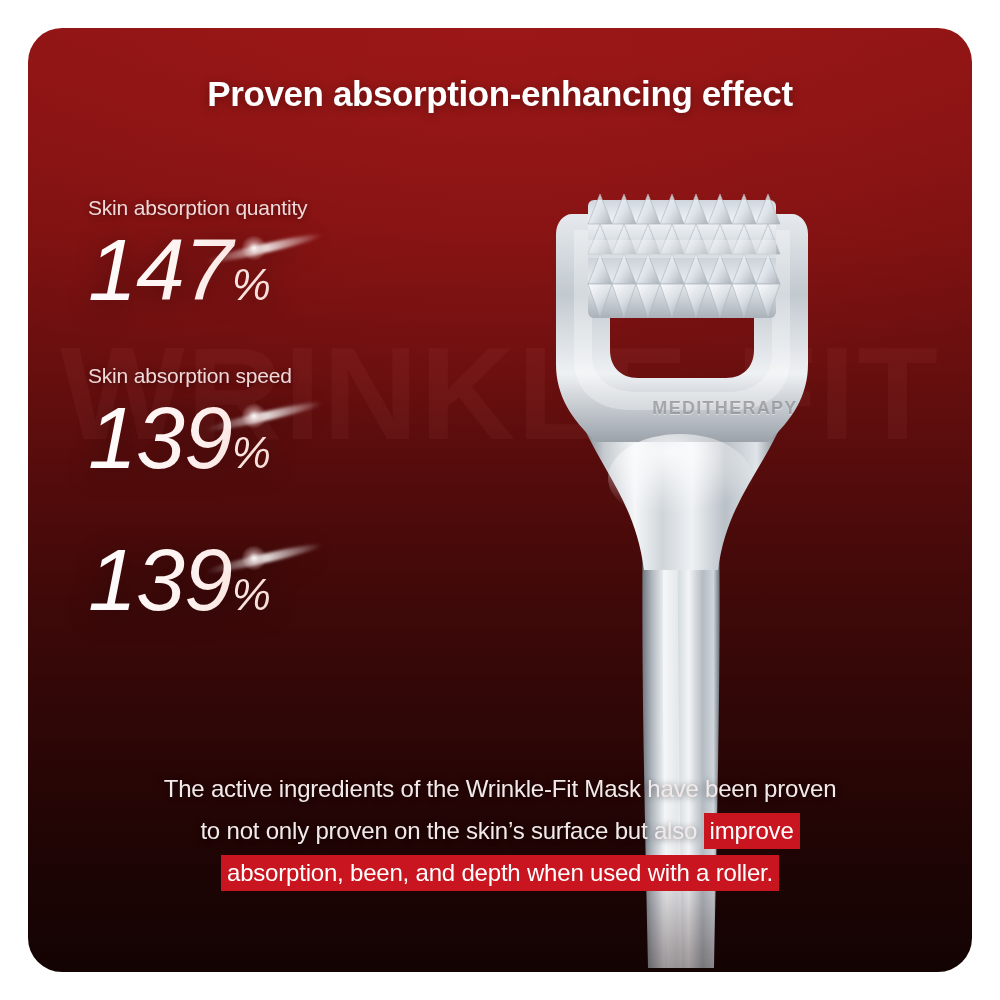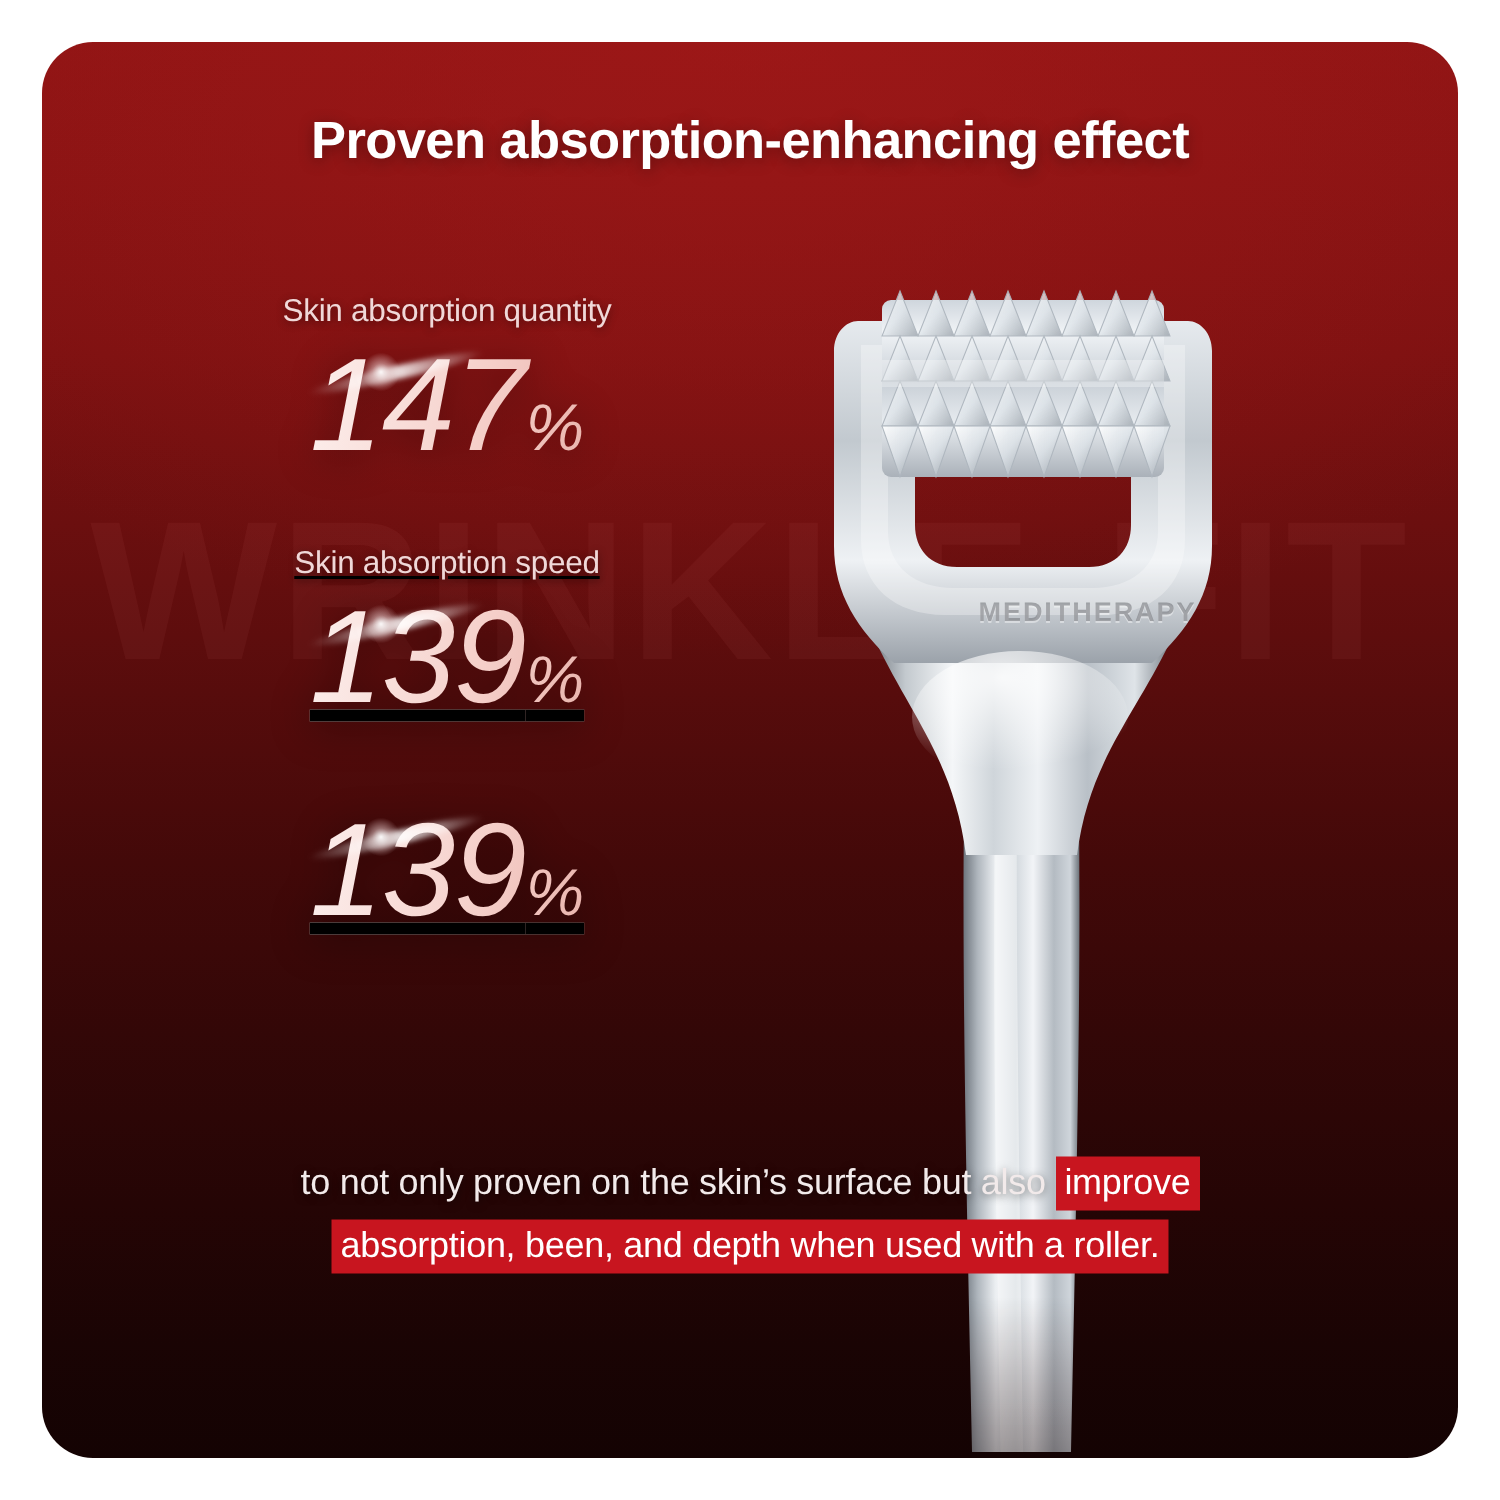--- a/index.html
+++ b/index.html
@@ -88,22 +88,22 @@
     text-shadow: 0 2px 10px rgba(0,0,0,0.35);
   }
 
   
   #stats {
     position: absolute;
     left: 60px;
     top: 168px;
     width: 420px;
   }
-  .stat { position: relative; text-align: center; }
-  .stat + .stat { margin-top: 47px; text-decoration: underline; }
+  .stat { position: relative; text-align: left; }
+  .stat + .stat { margin-top: 47px; }
 
   .stat-label {
     font-size: 21px;
     font-weight: 400;
     color: #f0d8d8;
     letter-spacing: -0.2px;
     text-shadow: 0 1px 6px rgba(0,0,0,0.45);
   }
 
   .stat-value {
@@ -344,17 +344,18 @@
     <div class="stat">
       <div class="stat-value">
         <span class="sparkle"></span>
         <span>139</span><span class="pct">%</span>
       </div>
     </div>
 
   </div>
 
   <div id="caption">
+    <span class="line">The active ingredients of the Wrinkle-Fit Mask have been proven</span>
     <span class="line"><span>to not only proven on the skin’s surface but also </span><span class="hl">improve</span></span>
     <span class="line"><span class="hl">absorption, been, and depth when used with a roller.</span></span>
   </div>
 
 </div>
 
 </body></html>

